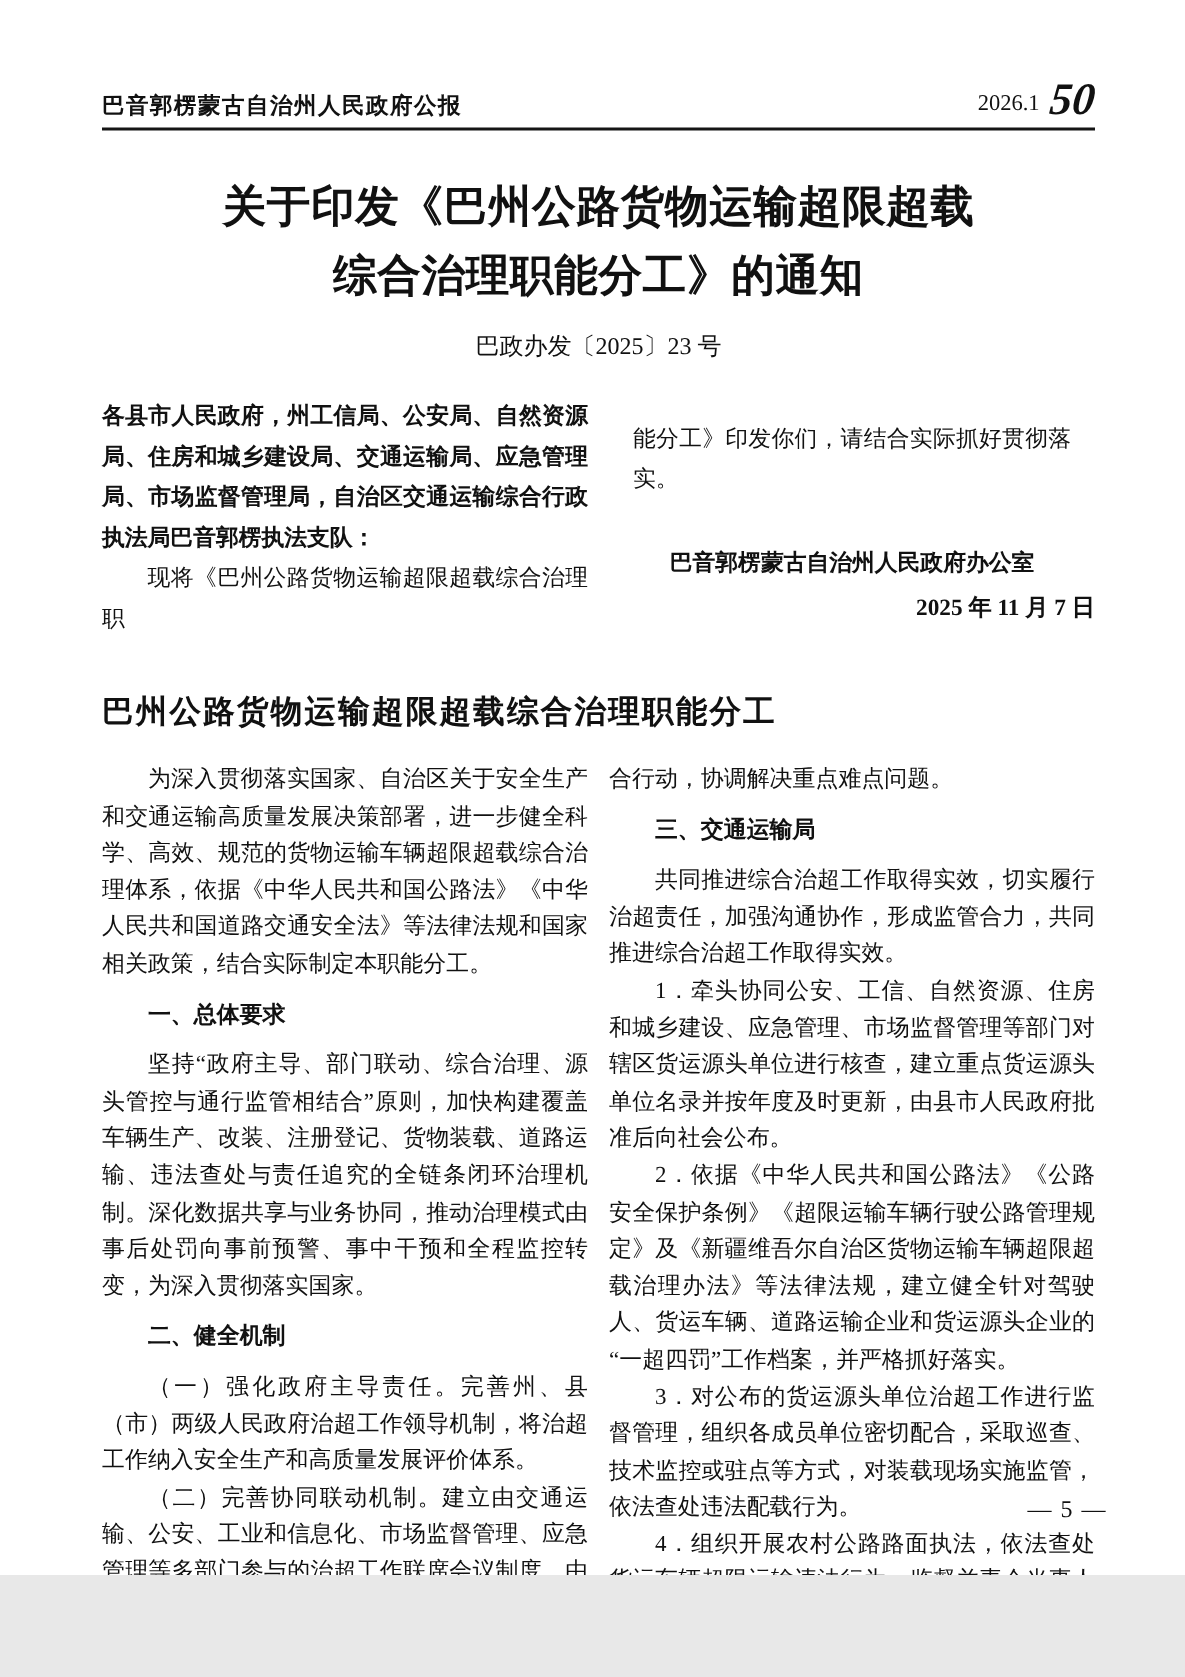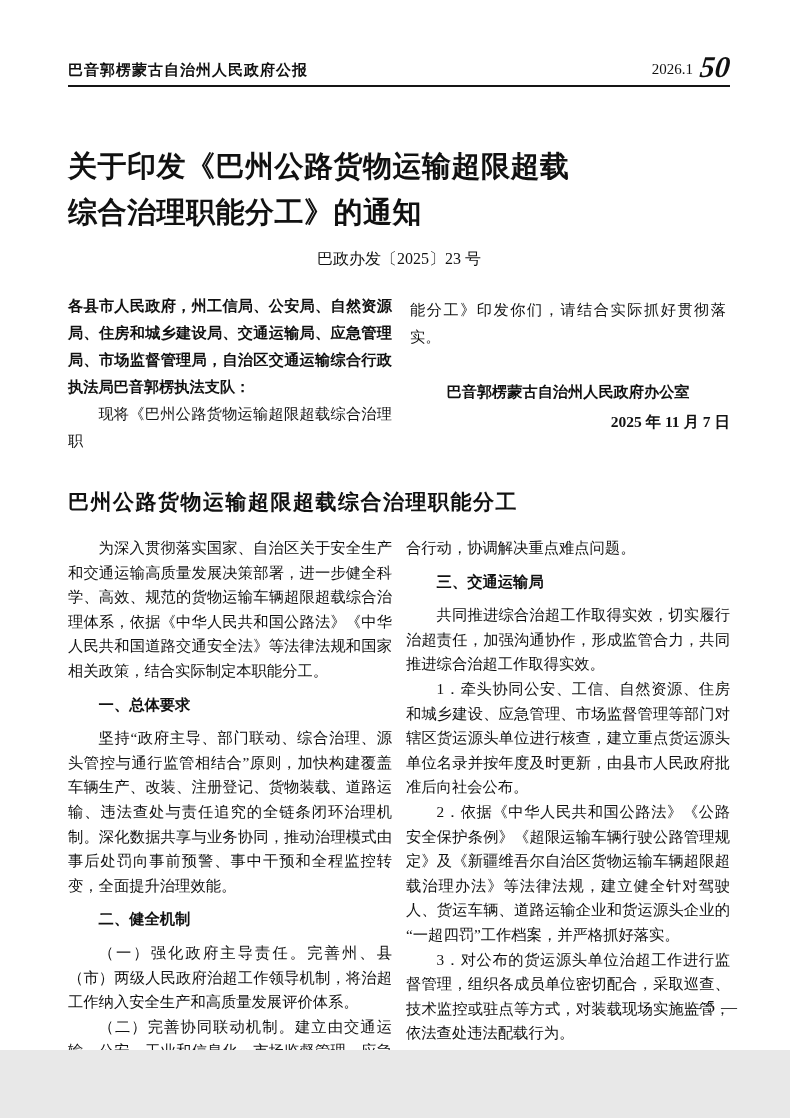--- a/index.html
+++ b/index.html
@@ -39,43 +39,43 @@
     transform: skewX(-6deg);
   }
   .header-rule {
     border: none;
     border-bottom: 2.5px solid #151515;
     margin: 5px 0 0 0;
   }
 
   
   .notice-title {
-    margin-top: 56px;
-    text-align: left;
+    margin-top: 28px;
+    text-align: center;
     font-size: 29px;
     font-weight: bold;
     line-height: 46px;
     letter-spacing: 0.5px;
   }
   .doc-number {
     margin-top: 14px;
     text-align: center;
     font-size: 16px;
   }
 
   
   .intro-columns {
     margin-top: 22px;
     display: flex;
     gap: 14px;
   }
   .intro-columns .col { flex: 1 1 0; font-size: 15.2px; line-height: 27px; text-align: justify; }
   .addressee { font-weight: bold; }
   .intro-para { text-indent: 2em; margin: 0; }
-  .intro-para-cont { text-indent: 0; margin: 4px; }
+  .intro-para-cont { text-indent: 0; margin: 16px; font-family: Liberation Mono, monospace; }
   .signer {
     margin-top: 27px;
     text-align: center;
     font-weight: bold;
     font-size: 15.2px;
     line-height: 30px;
   }
   .sign-date {
     text-align: right;
     font-size: 15.5px;
@@ -146,21 +146,21 @@
       <div class="sign-date">2025 年 11 月 7 日</div>
     </div>
   </div>
 
   <div class="doc-title">巴州公路货物运输超限超载综合治理职能分工</div>
 
   <div class="body-columns">
     <div class="col">
       <p>为深入贯彻落实国家、自治区关于安全生产和交通运输高质量发展决策部署，进一步健全科学、高效、规范的货物运输车辆超限超载综合治理体系，依据《中华人民共和国公路法》《中华人民共和国道路交通安全法》等法律法规和国家相关政策，结合实际制定本职能分工。</p>
       <div class="body-heading">一、总体要求</div>
-      <p>坚持“政府主导、部门联动、综合治理、源头管控与通行监管相结合”原则，加快构建覆盖车辆生产、改装、注册登记、货物装载、道路运输、违法查处与责任追究的全链条闭环治理机制。深化数据共享与业务协同，推动治理模式由事后处罚向事前预警、事中干预和全程监控转变，全面提升治理效能。</p>
+      <p>坚持“政府主导、部门联动、综合治理、源头管控与通行监管相结合”原则，加快构建覆盖车辆生产、改装、注册登记、货物装载、道路运输、违法查处与责任追究的全链条闭环治理机制。深化数据共享与业务协同，推动治理模式由事后处罚向事前预警、事中干预和全程监控转变，为深入贯彻落实国家。</p>
       <div class="body-heading">二、健全机制</div>
       <p>（一）强化政府主导责任。完善州、县（市）两级人民政府治超工作领导机制，将治超工作纳入安全生产和高质量发展评价体系。</p>
       <p>（二）完善协同联动机制。建立由交通运输、公安、工业和信息化、市场监督管理、应急管理等多部门参与的治超工作联席会议制度，由交通运输部门牵头，定期召开会议，通报工作情况，部署联</p>
     </div>
     <div class="col">
       <p class="cont">合行动，协调解决重点难点问题。</p>
       <div class="body-heading">三、交通运输局</div>
       <p>共同推进综合治超工作取得实效，切实履行治超责任，加强沟通协作，形成监管合力，共同推进综合治超工作取得实效。</p>
       <p>1．牵头协同公安、工信、自然资源、住房和城乡建设、应急管理、市场监督管理等部门对辖区货运源头单位进行核查，建立重点货运源头单位名录并按年度及时更新，由县市人民政府批准后向社会公布。</p>
       <p>2．依据《中华人民共和国公路法》《公路安全保护条例》《超限运输车辆行驶公路管理规定》及《新疆维吾尔自治区货物运输车辆超限超载治理办法》等法律法规，建立健全针对驾驶人、货运车辆、道路运输企业和货运源头企业的“一超四罚”工作档案，并严格抓好落实。</p>

